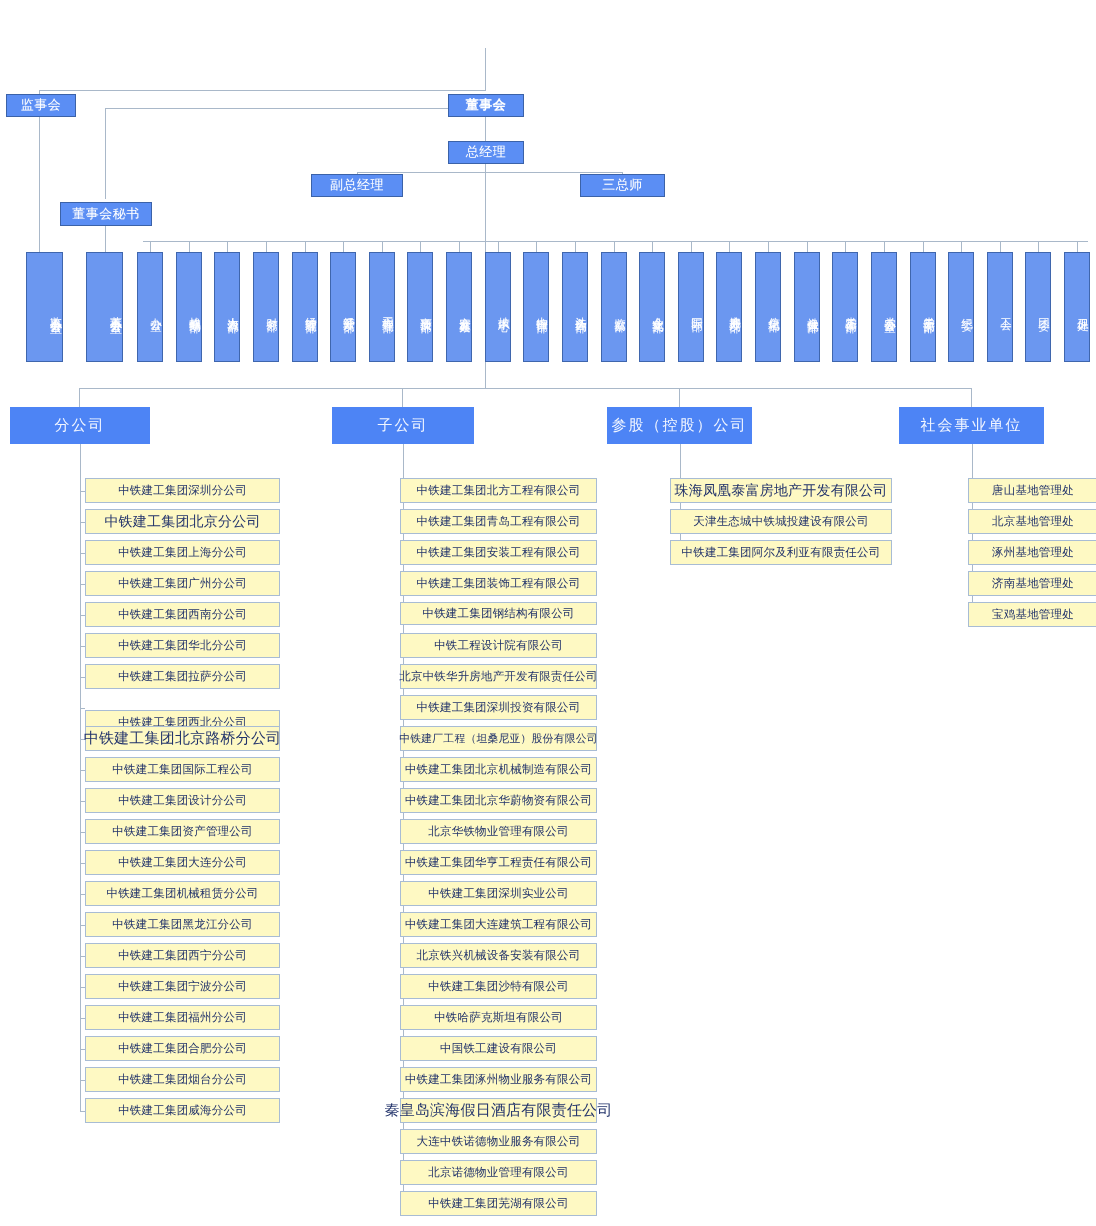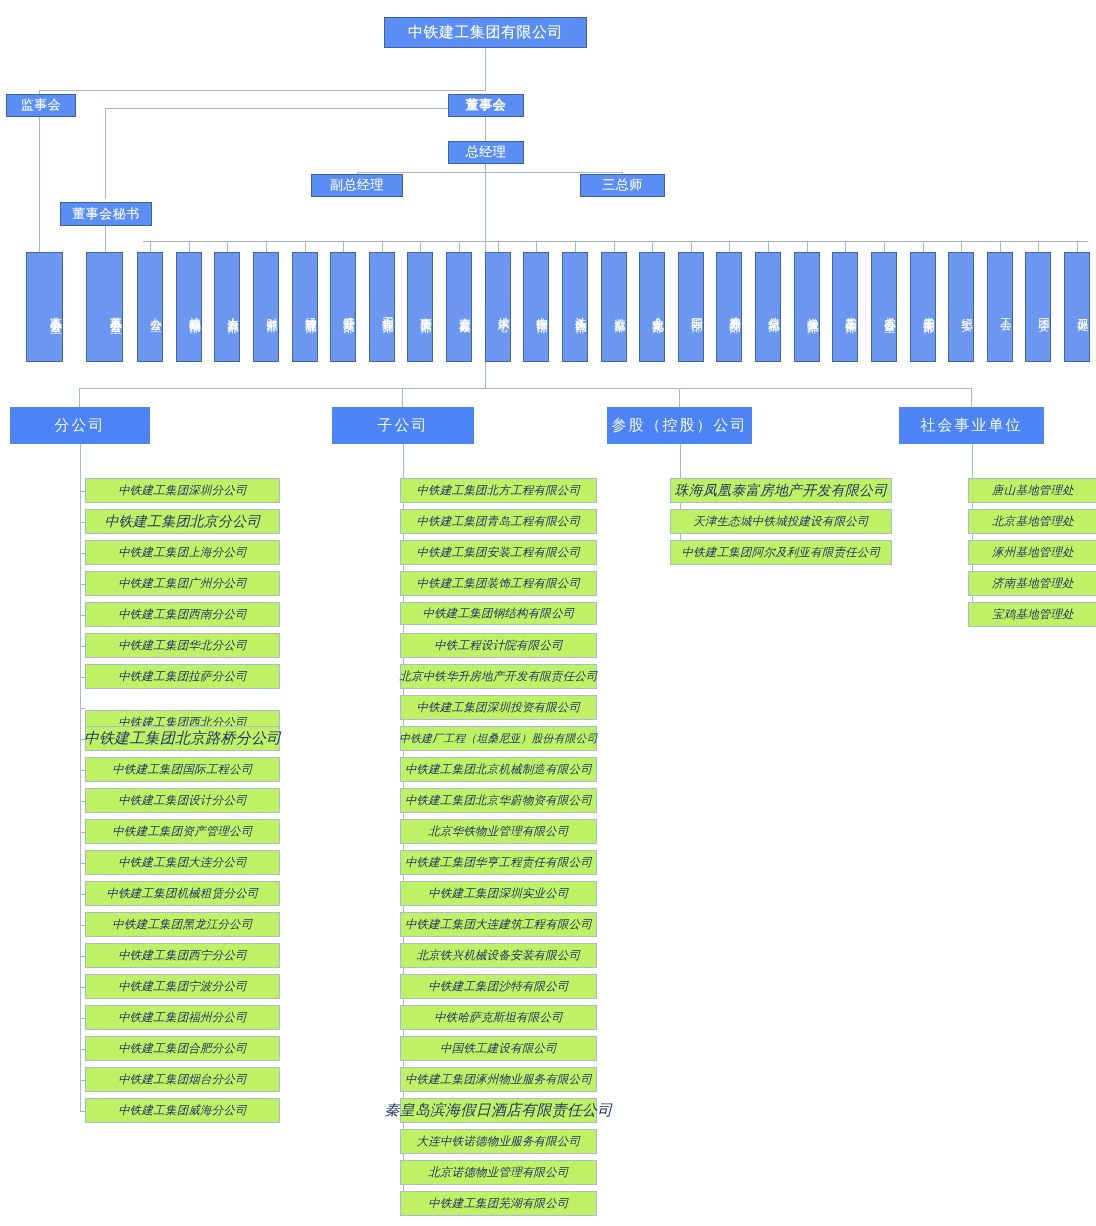--- a/index.html
+++ b/index.html
@@ -62,28 +62,27 @@
     font-size:15px;
     letter-spacing:2px;
     display:flex;align-items:center;justify-content:center;
     text-align:center;
   }
 
   
   .leaf{
     position:absolute;
     box-sizing:border-box;
-    background:#bef264;
+    background:#fef9c3;
     border:1px solid #a8bcd4;
     color:#22336b;
     display:flex;align-items:center;justify-content:center;
     text-align:center;
     white-space:nowrap;
     letter-spacing:.2px;
-    font-style:italic;
   }
 
   
   #watermark{
     position:absolute;left:845px;top:1174px;
     width:248px;height:52px;
     display:flex;align-items:center;
     font-family:"Liberation Sans","DejaVu Sans",sans-serif;
     pointer-events:none;
   }
@@ -150,23 +149,20 @@
       <div class="ln lnv" style="left: 1038px; top: 241px; height: 11px;"></div>
       <div class="ln lnv" style="left: 1077px; top: 241px; height: 11px;"></div>
     </div>
 
   <div class="ln lnh" style="left:79px;top:388px;width:892px;"></div>
   <div class="ln lnv" style="left:79px;top:388px;height:19px;"></div>
   <div class="ln lnv" style="left:402px;top:388px;height:19px;"></div>
   <div class="ln lnv" style="left:679px;top:388px;height:19px;"></div>
   <div class="ln lnv" style="left:971px;top:388px;height:19px;"></div>
 
-  <div class="box root" style="left:384px;top:17px;width:203px;height:31px;">
-    <span>中铁建工集团有限公司</span>
-  </div>
 
   <div class="box lvl" style="left:6px;top:94px;width:70px;height:23px;">
     <span>监事会</span>
   </div>
 
   <div class="box lvl" style="left:448px;top:94px;width:76px;height:23px;font-weight:bold;">
     <span>董事会</span>
   </div>
 
   <div class="box lvl" style="left:448px;top:141px;width:76px;height:23px;">

